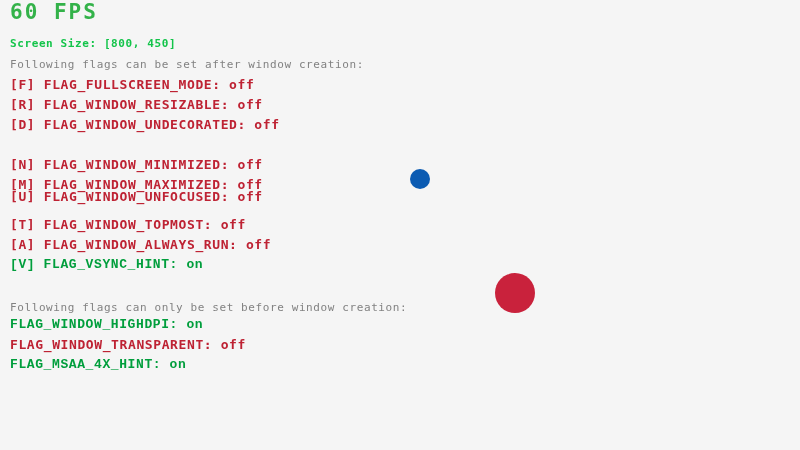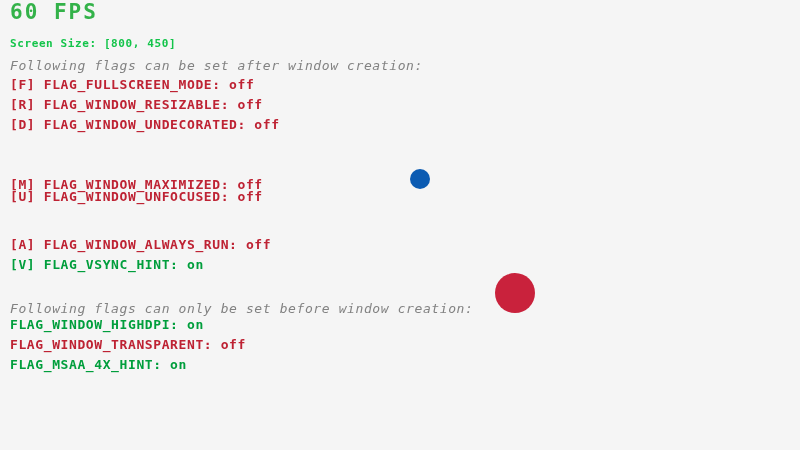--- a/index.html
+++ b/index.html
@@ -41,36 +41,35 @@
     top: 38px;
     font-size: 11px;
     color: #13c44a;
     font-weight: bold;
     letter-spacing: 0.6px;
   }
 
   
   .section-heading {
     left: 10px;
-    font-size: 13px;
+    font-size: 11px;
     color: #828282;
     letter-spacing: 0.6px;
-    font-style: italic;
   }
   #heading-after { top: 59px; }
   #heading-before { top: 302px; }
 
   
   .flag-row {
     left: 10px;
     font-size: 13px;
     font-weight: bold;
     letter-spacing: 0.6px;
   }
-  .flag-on  { color: #009e3c; }
+  .flag-on  { color: #009e3c; font-family: Liberation Mono, monospace; }
   .flag-off { color: #be2233; }
 
   
   .ball {
     position: absolute;
     border-radius: 50%;
   }
   #ball-blue {
     left: 410px;
     top: 169px;
@@ -97,25 +96,27 @@
 
   <div class="txt section-heading" id="heading-after">Following flags can be set after window creation:</div>
 
   <div class="txt flag-row flag-off" style="top:78px">[F] FLAG_FULLSCREEN_MODE: off</div>
 
   <div class="txt flag-row flag-off" style="top:98px">[R] FLAG_WINDOW_RESIZABLE: off</div>
 
   <div class="txt flag-row flag-off" style="top:118px">[D] FLAG_WINDOW_UNDECORATED: off</div>
 
 
+  <div class="txt flag-row flag-off" style="top:158px">[N] FLAG_WINDOW_MINIMIZED: off</div>
 
   <div class="txt flag-row flag-off" style="top:178px">[M] FLAG_WINDOW_MAXIMIZED: off</div>
 
   <div class="txt flag-row flag-off" style="top:190px">[U] FLAG_WINDOW_UNFOCUSED: off</div>
 
+  <div class="txt flag-row flag-off" style="top:218px">[T] FLAG_WINDOW_TOPMOST: off</div>
 
   <div class="txt flag-row flag-off" style="top:238px">[A] FLAG_WINDOW_ALWAYS_RUN: off</div>
 
   <div class="txt flag-row flag-on" style="top:258px">[V] FLAG_VSYNC_HINT: on</div>
 
   <div class="txt section-heading" id="heading-before">Following flags can only be set before window creation:</div>
 
   <div class="txt flag-row flag-on" style="top:318px">FLAG_WINDOW_HIGHDPI: on</div>
 
   <div class="txt flag-row flag-off" style="top:338px">FLAG_WINDOW_TRANSPARENT: off</div>

